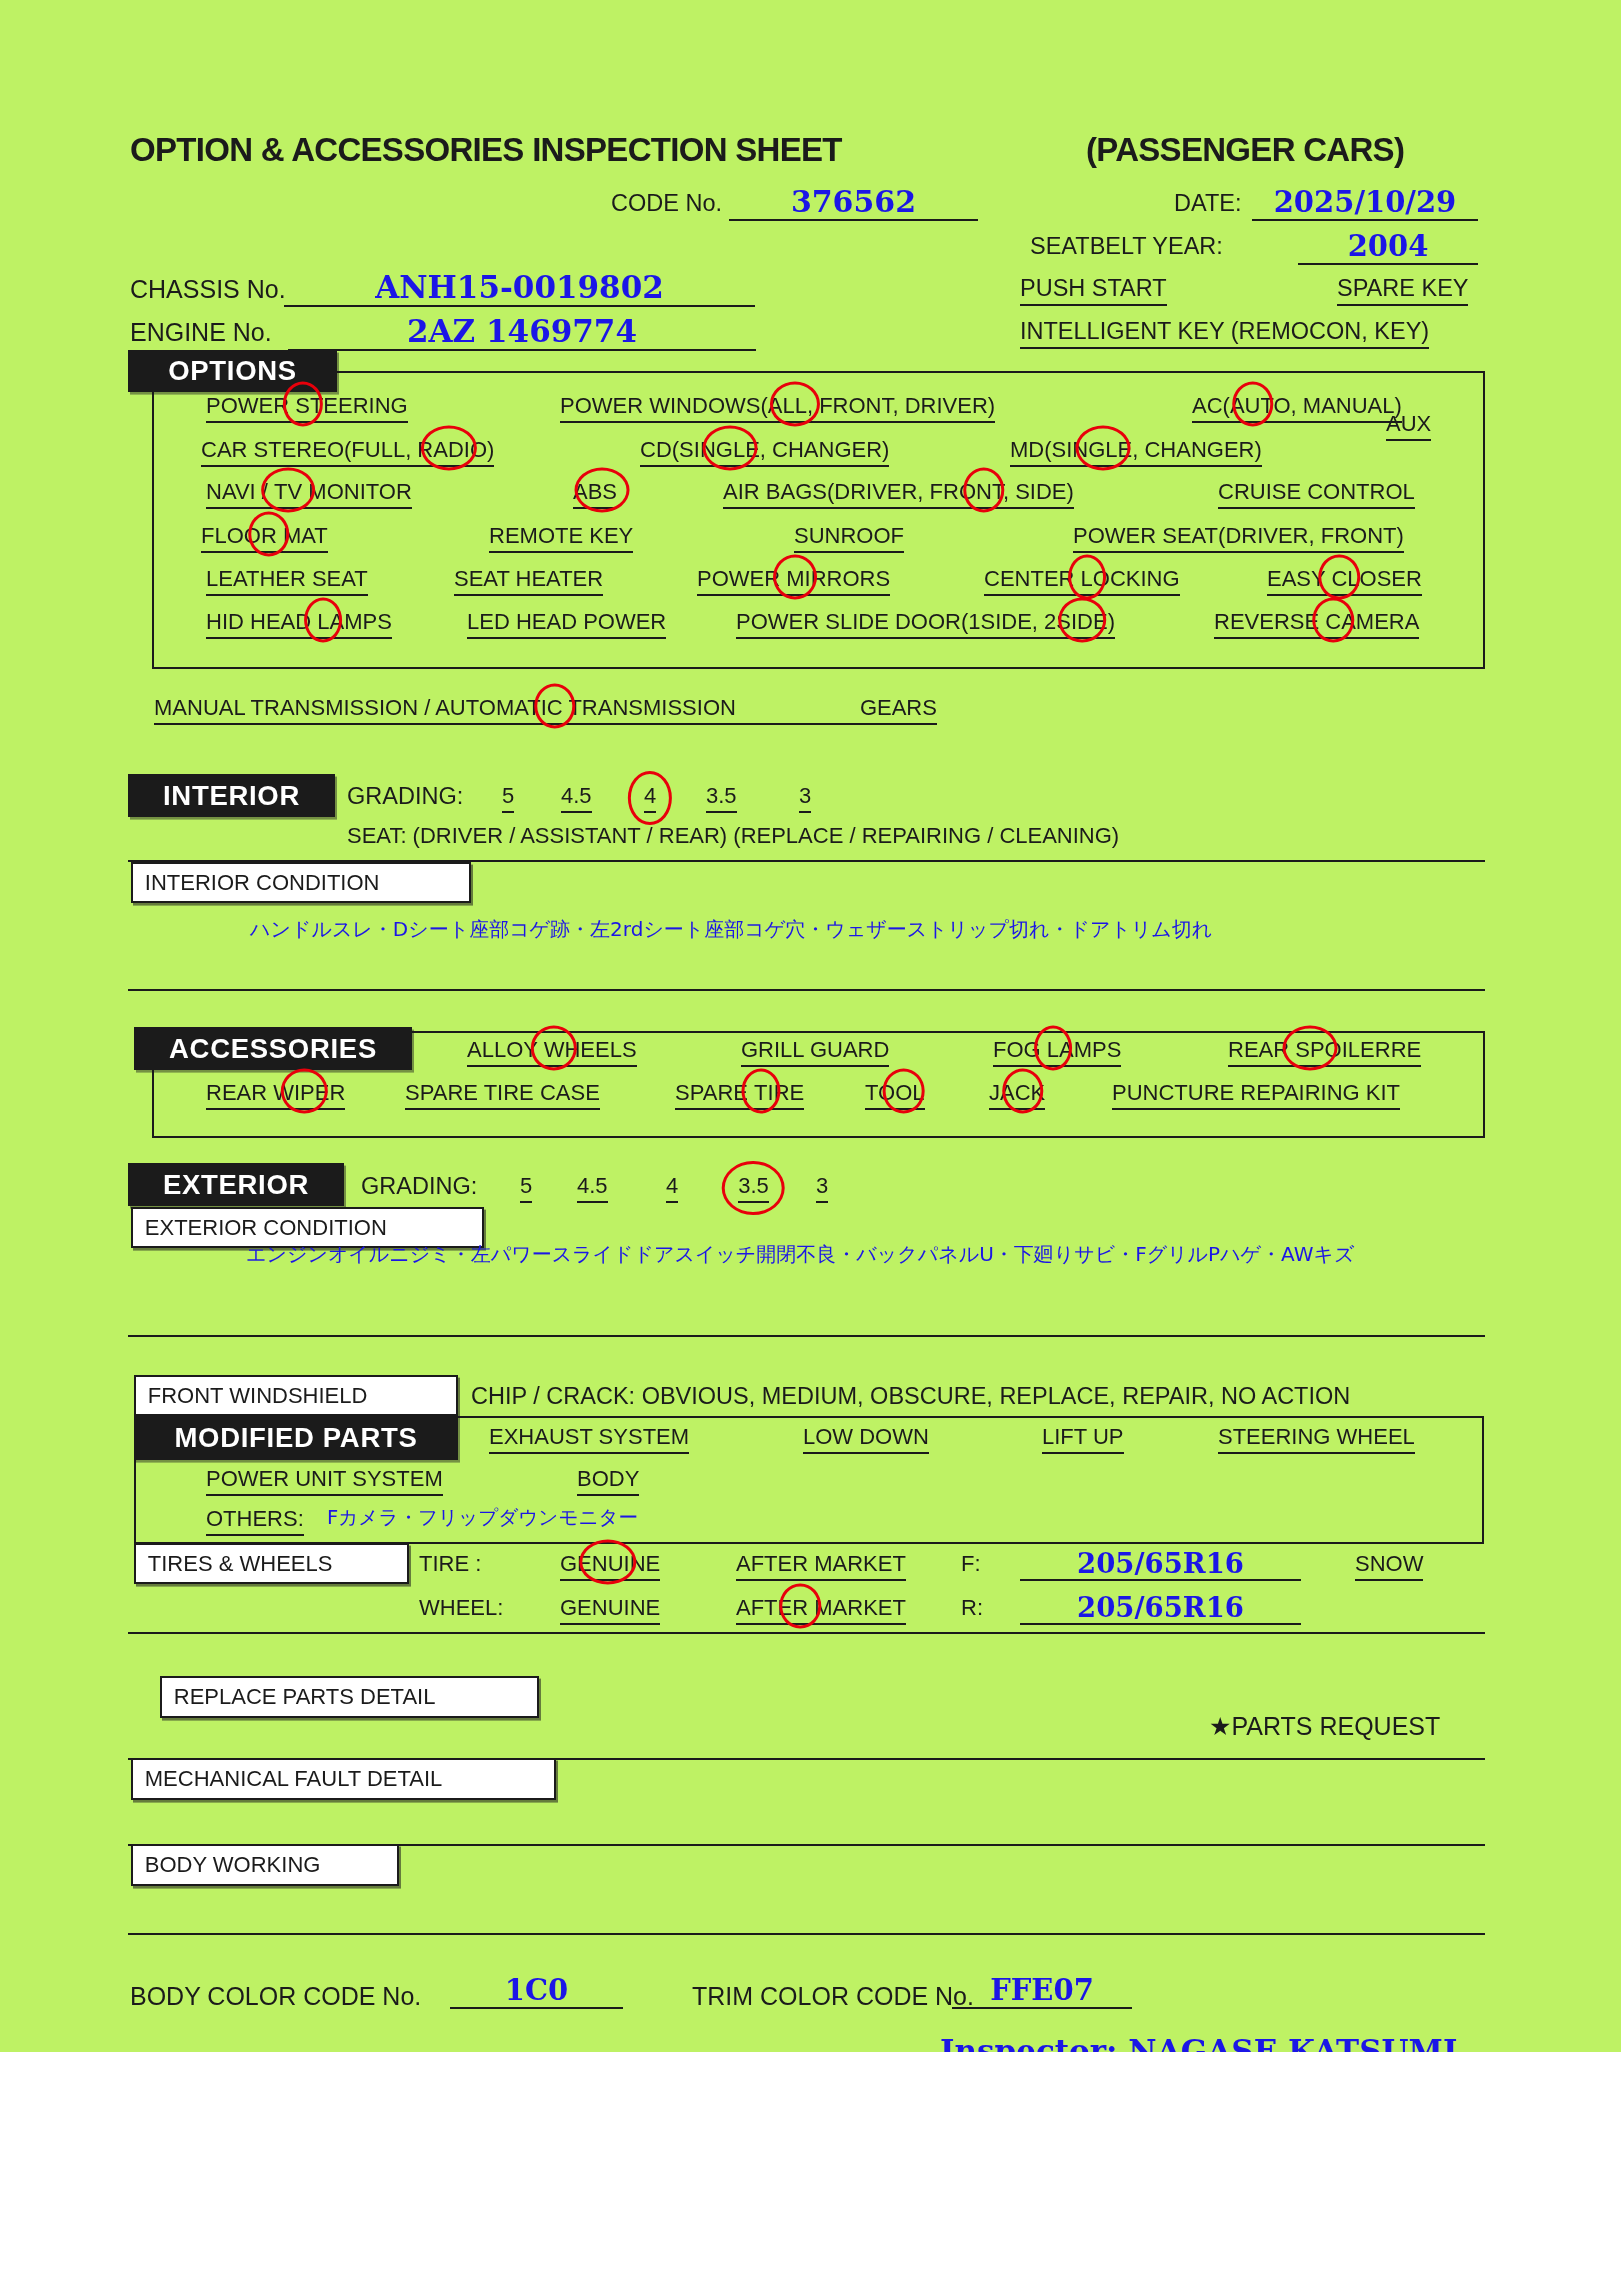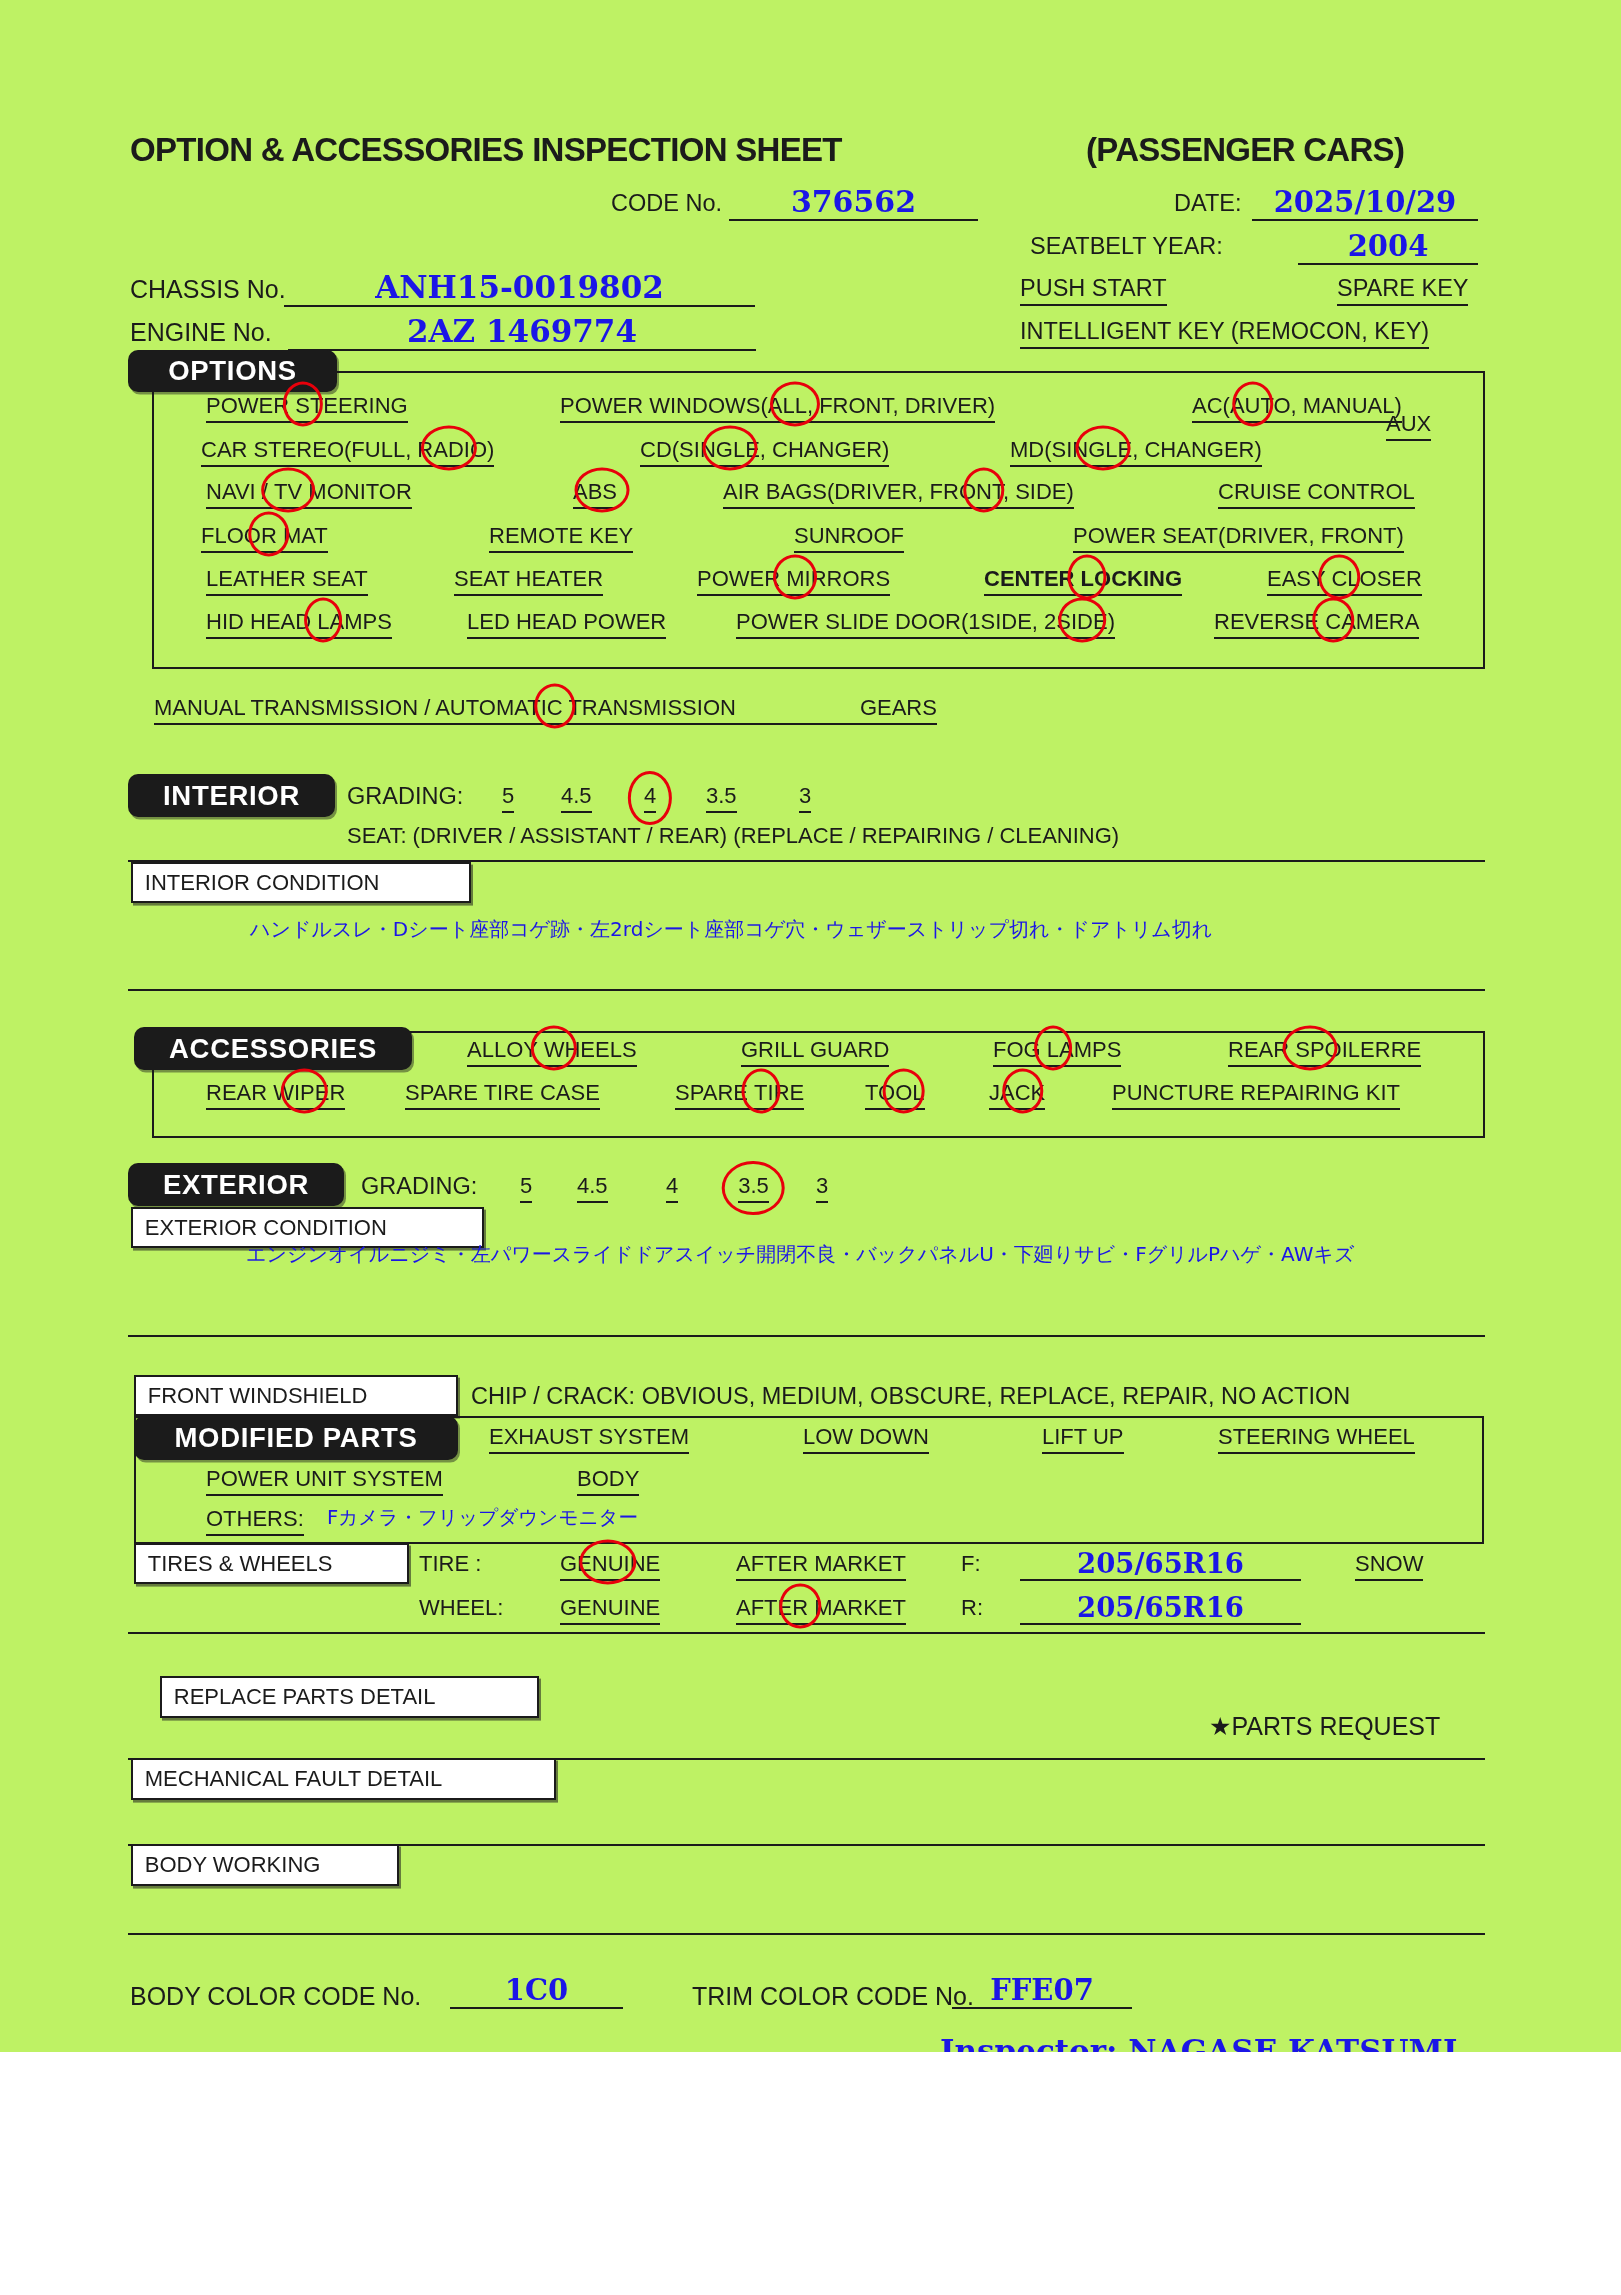--- a/index.html
+++ b/index.html
@@ -11,21 +11,21 @@
   body{margin:0;background:#fff;}
   .page{position:relative;width:1622px;height:2052px;background:#bef264;
         font-family:"Liberation Sans",sans-serif;color:var(--ink);overflow:hidden;}
   .abs{position:absolute;white-space:nowrap;}
   .u{border-bottom:2.6px solid var(--ink);padding-bottom:2px;}
   .t36{font-size:23.5px;}
   .t38{font-size:25px;}
   .title{font-size:33px;font-weight:bold;letter-spacing:-0.7px;}
   .blabel{background:#1b1b1b;color:#fff;font-weight:bold;font-size:27.5px;
           display:flex;align-items:center;justify-content:center;letter-spacing:0.7px;
-          box-shadow:2px 2.6px 0 rgba(27,27,27,.45);border-radius:10px;}
+          box-shadow:2px 2.6px 0 rgba(27,27,27,.45);}
   .wbox{border:2px solid var(--ink);background:#fff;font-size:22px;
         display:flex;align-items:center;padding:0 11.8px;
         box-shadow:2px 2.6px 0 rgba(27,27,27,.55);}
   .rect{border:2px solid var(--ink);}
   .hline{border-top:2.6px solid var(--ink);height:0;}
   .blank{border-bottom:2.6px solid var(--ink);display:flex;align-items:flex-end;justify-content:center;}
   .hw{font-family:"DejaVu Serif","Liberation Serif",serif;color:var(--blue);font-weight:bold;}
   .jp{color:var(--blue);font-size:20px;white-space:nowrap;
       font-family:"DejaVu Sans","Liberation Sans",sans-serif;}
   .opt{font-size:22px;}
@@ -96,21 +96,21 @@
   <span class="abs opt u" style="left:1218px;top:479px;">CRUISE CONTROL</span>
 
   <span class="abs opt u" style="left:201px;top:523px;"><i>FLOO</i><i class="circ">R</i><i> MAT</i></span>
   <span class="abs opt u" style="left:489px;top:523px;">REMOTE KEY</span>
   <span class="abs opt u" style="left:794px;top:523px;">SUNROOF</span>
   <span class="abs opt u" style="left:1073px;top:523px;">POWER SEAT(DRIVER, FRONT)</span>
 
   <span class="abs opt u" style="left:206px;top:566px;">LEATHER SEAT</span>
   <span class="abs opt u" style="left:454px;top:566px;">SEAT HEATER</span>
   <span class="abs opt u" style="left:697px;top:566px;"><i>POWER </i><i class="circ">M</i><i>IRRORS</i></span>
-  <span class="abs opt u" style="left:984px;top:566px;font-weight:bold;"><i>CENTER </i><i class="circ">L</i><i>OCKING</i></span>
+  <span class="abs opt u" style="left:984px;top:566px;"><i>CENTER </i><i class="circ">L</i><i>OCKING</i></span>
   <span class="abs opt u" style="left:1267px;top:566px;"><i>EASY </i><i class="circ">C</i><i>LOSER</i></span>
 
   <span class="abs opt u" style="left:206px;top:609px;text-align:right;"><i>HID HEAD </i><i class="circ">L</i><i>AMPS</i></span>
   <span class="abs opt u" style="left:467px;top:609px;">LED HEAD POWER</span>
   <span class="abs opt u" style="left:736px;top:609px;"><i>POWER SLIDE DOOR(1SIDE,  2S</i><i class="circ">ID</i><i>E)</i></span>
   <span class="abs opt u" style="left:1214px;top:609px;"><i>REVERSE </i><i class="circ">C</i><i>AMERA</i></span>
 
   
   <span class="abs opt u comp" style="left:154px;top:695px;"><i>MANUAL TRANSMISSION / AUTOMATI</i><i class="circ">C</i><i> TRANSMISSION</i><i class="sp190"></i><i>GEARS</i></span>
 

